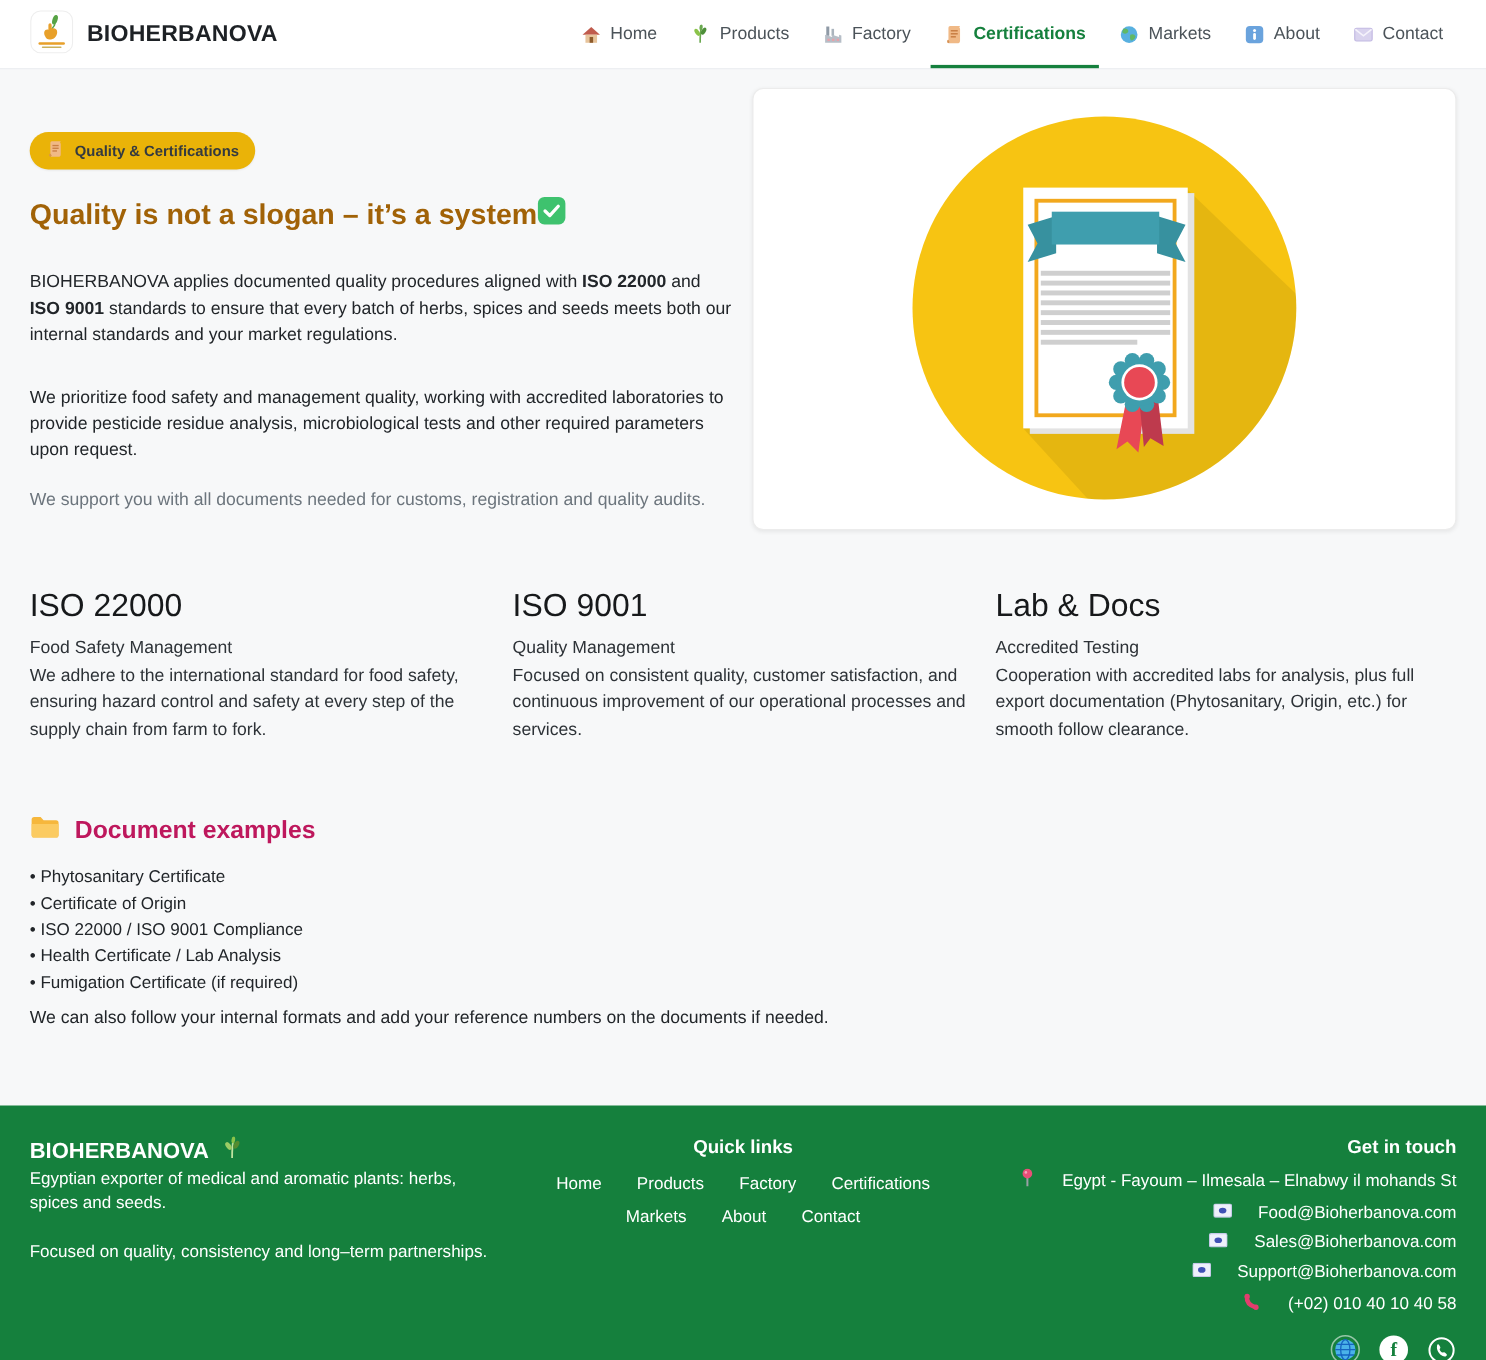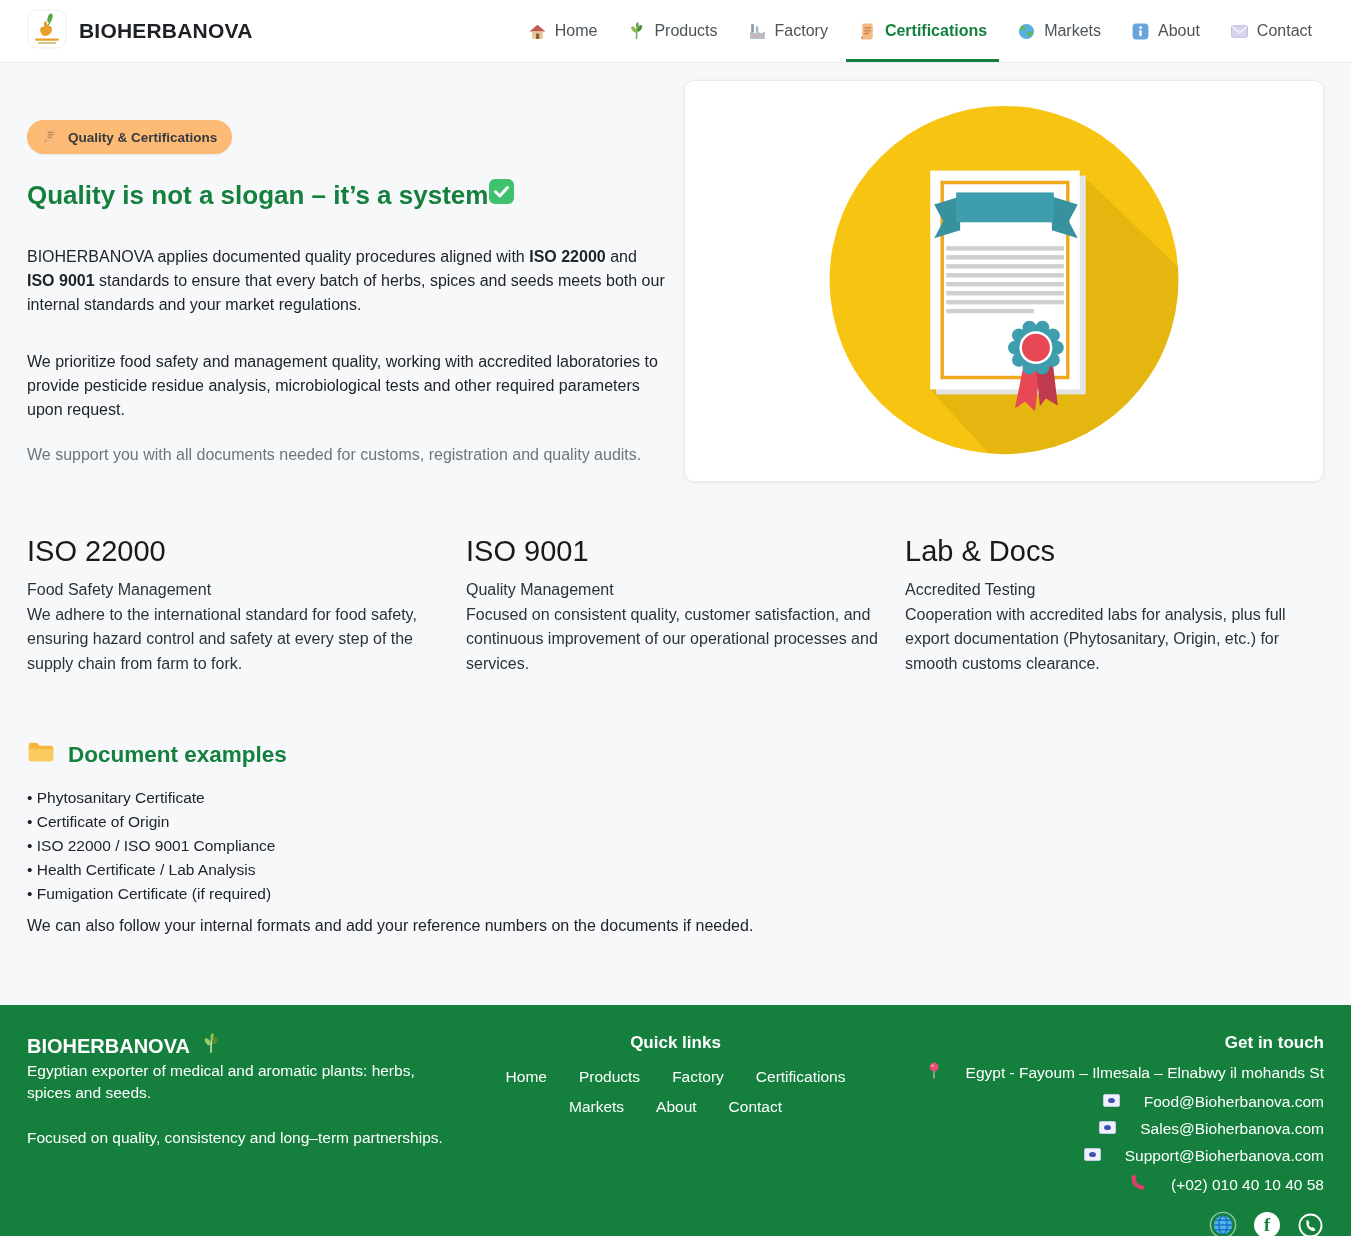--- a/index.html
+++ b/index.html
@@ -28,45 +28,45 @@
   }
   .nav-item.active { color:#15803d; font-weight:bold; border-bottom-color:#15803d; }
   .nav-ico { display:inline-flex; width:19px; height:19px; }
 
   
   main { padding:17px 27px 0; }
   .hero { display:grid; grid-template-columns:640px 640px; gap:17px; }
   .hero-text { padding-top:40px; }
   .badge {
     display:inline-flex; align-items:center; gap:9px;
-    background:#fdba74; border-radius:999px; padding:7px 15px;
+    background:#eab308; border-radius:999px; padding:7px 15px;
     font-size:13.5px; font-weight:bold; color:#343a40;
     box-shadow:0 1px 2px rgba(0,0,0,.07);
   }
   h1 {
-    font-size:26px; font-weight:bold; color:#15803d;
+    font-size:26px; font-weight:bold; color:#a16207;
     margin:24px 0 0; display:flex; align-items:center; 
   }
   .hero-text p { font-size:16px; line-height:24px; margin:33px 0 0; color:#212529; }
   .hero-text p.muted { color:#6c757d; margin-top:21px; }
   .hero-card {
     background:#fff; border:1px solid #ececec; border-radius:10px;
     box-shadow:0 1px 4px rgba(0,0,0,.07); overflow:hidden; height:402px;
   }
   .hero-card svg { display:block; }
 
   
   .standards { display:grid; grid-template-columns:1fr 1fr 1fr; gap:20px; margin-top:53px; }
   .std-title { font-size:29px; font-weight:400; color:#17191b; }
   .std-sub { font-size:16px; line-height:24.5px; margin-top:10px; color:#2d3237; }
   .std-text { font-size:16px; line-height:24.5px; color:#2d3237; }
 
   
   .docs { margin-top:64px; padding-bottom:54px; }
-  .docs-head { display:flex; align-items:center; gap:13px; font-size:22.5px; font-weight:bold; color:#15803d; }
+  .docs-head { display:flex; align-items:center; gap:13px; font-size:22.5px; font-weight:bold; color:#be185d; }
   .docs-list { list-style:none; margin:16px 0 0; padding:0; font-size:15.5px; line-height:24px; color:#212529; }
   .docs-list li::before { content:"• "; }
   .docs-note { font-size:16px; margin-top:11px; color:#212529; }
 
   
   footer { background:#15803d; color:#fff; }
   .footer-main {
     display:grid; grid-template-columns:430px 1fr 430px;
     padding:28px 27px 26px; column-gap:10px; min-height:230px;
   }
@@ -273,21 +273,21 @@
       <div class="std-text">We adhere to the international standard for food safety, ensuring hazard control and safety at every step of the supply chain from farm to fork.</div>
     </div>
     <div class="std-col">
       <div class="std-title">ISO 9001</div>
       <div class="std-sub">Quality Management</div>
       <div class="std-text">Focused on consistent quality, customer satisfaction, and continuous improvement of our operational processes and services.</div>
     </div>
     <div class="std-col">
       <div class="std-title">Lab &amp; Docs</div>
       <div class="std-sub">Accredited Testing</div>
-      <div class="std-text">Cooperation with accredited labs for analysis, plus full export documentation (Phytosanitary, Origin, etc.) for smooth customs clearance.</div>
+      <div class="std-text">Cooperation with accredited labs for analysis, plus full export documentation (Phytosanitary, Origin, etc.) for smooth follow clearance.</div>
     </div>
   </section>
 
   <section class="docs">
     <div class="docs-head">
       <span>
         <svg width="28" height="24" viewBox="0 0 24 20">
             <path d="M1.5,4 Q1.5,2 3.5,2 L8.5,2 L10.8,4.6 L20.5,4.6 Q22.5,4.6 22.5,6.6 L22.5,16 Q22.5,18 20.5,18 L3.5,18 Q1.5,18 1.5,16 Z" fill="#F6B73C"></path>
             <path d="M1.5,7.5 L22.5,7.5 L22.5,16 Q22.5,18 20.5,18 L3.5,18 Q1.5,18 1.5,16 Z" fill="#FBCB62"></path>
           </svg>

